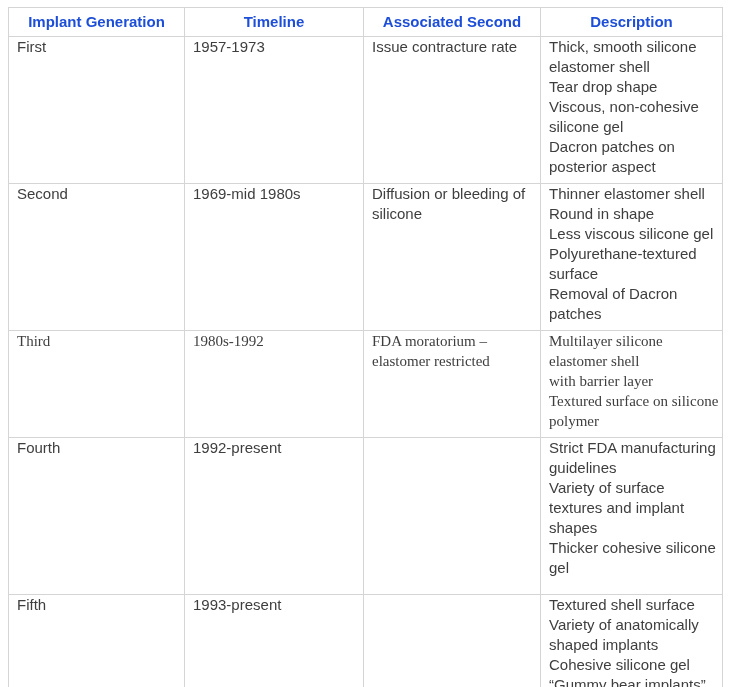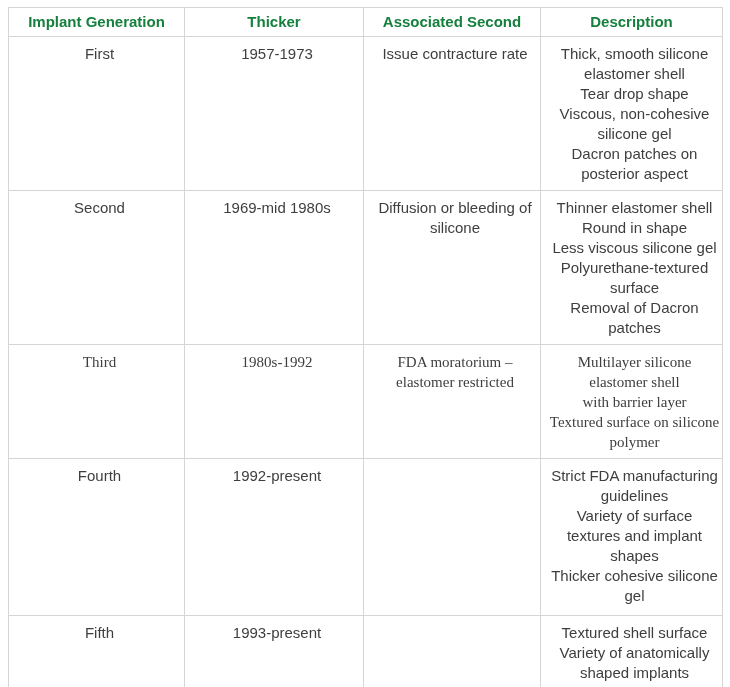--- a/index.html
+++ b/index.html
@@ -24,30 +24,30 @@
     line-height: 20px;
     color: #3e3e3e;
   }
   table.gen-table th,
   table.gen-table td {
     border: 1px solid #d5d5d5;
     box-sizing: border-box;
   }
   table.gen-table th {
     font-weight: bold;
-    color: #15803d;
+    color: #1d4ed8;
     text-align: center;
     vertical-align: middle;
     padding: 4px 6px;
     height: 28px;
   }
   table.gen-table td {
     vertical-align: top;
-    text-align: center;
-    padding: 7px 2px 6px 8px;
+    text-align: left;
+    padding: 0 2px 6px 8px;
   }
   td.cell-description {
     white-space: pre-line;
   }
   col.c1 { width: 176px; }
   col.c2 { width: 179px; }
   col.c3 { width: 177px; }
   col.c4 { width: 182px; }
   tbody tr:nth-child(1) td { height: 141px; }
   tbody tr:nth-child(2) td { height: 140px; }
@@ -62,21 +62,21 @@
   <table class="gen-table">
     <colgroup>
       <col class="c1">
         <col class="c2">
         <col class="c3">
         <col class="c4">
     </colgroup>
     <thead>
       <tr>
         <th>Implant Generation</th>
-        <th>Thicker</th>
+        <th>Timeline</th>
         <th>Associated Second</th>
         <th>Description</th>
       </tr>
     </thead>
     <tbody>
       <tr>
         <td class="cell-generation">First</td>
         <td class="cell-timeline">1957-1973</td>
         <td class="cell-issue">Issue contracture rate</td>
         <td class="cell-description">Thick, smooth silicone elastomer shell

